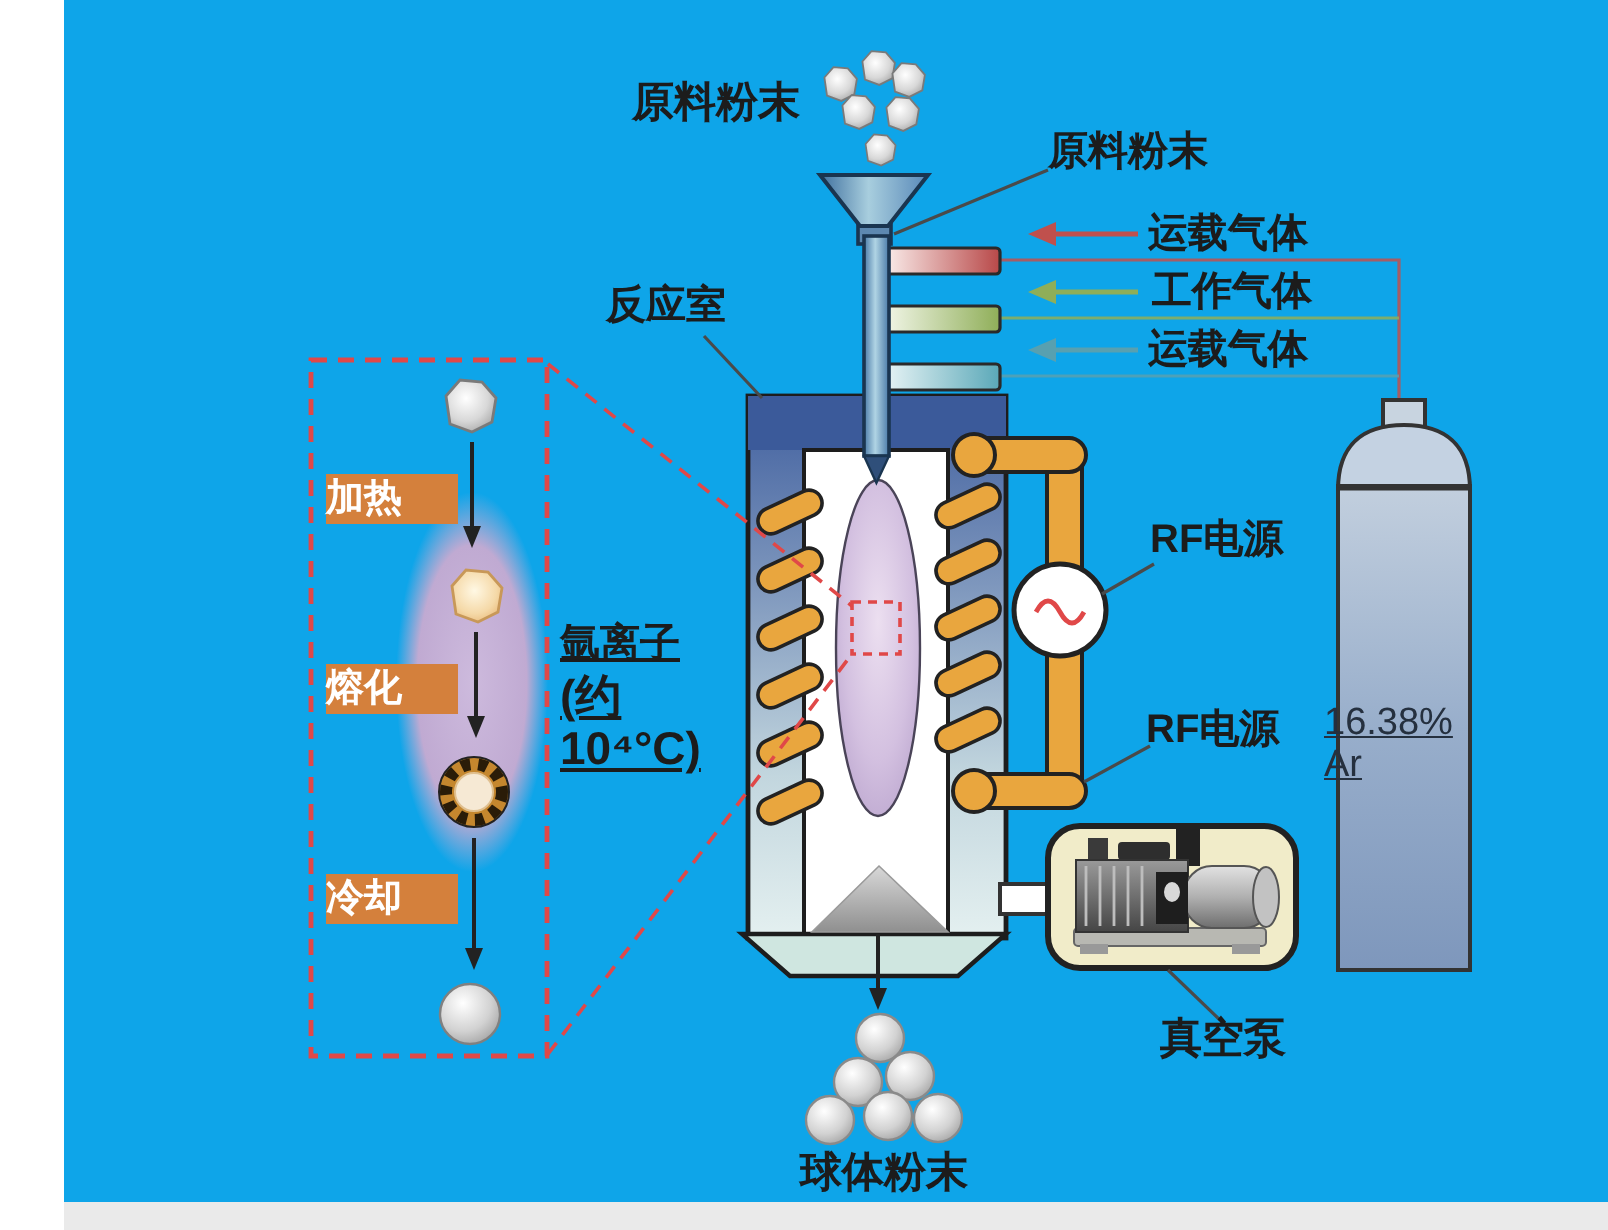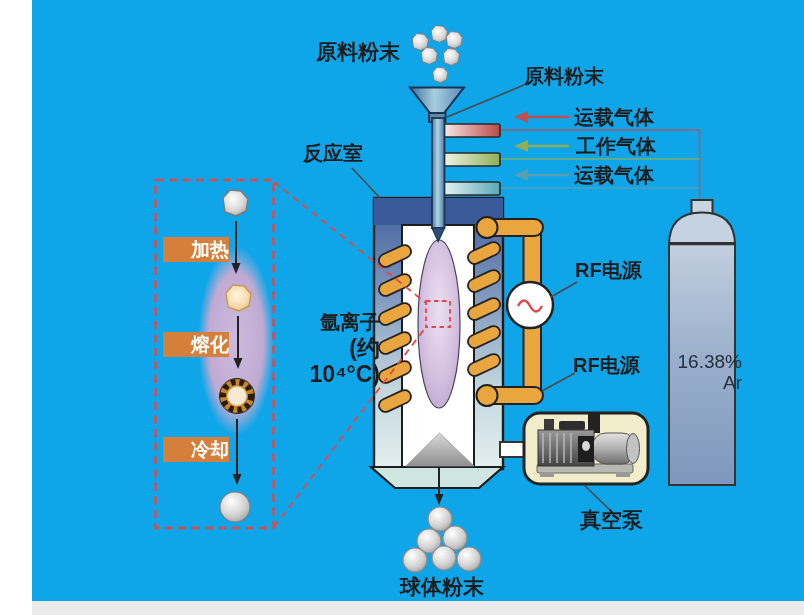--- a/index.html
+++ b/index.html
@@ -3,27 +3,27 @@
 <meta charset="utf-8">
 <style>
   html,body{margin:0;padding:0;background:#ffffff;}
   .canvas{
     position:relative;width:804px;height:615px;background:#0ea5e9;overflow:hidden;
     font-family:"Liberation Sans","DejaVu Sans",sans-serif;color:#1c1c1c;margin-left:32px;
   }
   .diagram-svg{position:absolute;left:0;top:0;}
   .lbl{position:absolute;white-space:nowrap;font-weight:600;font-size:20px;line-height:1.15;color:#1c1c1c;}
   .lbl.big{font-size:21px;}
-  .center-wrap{position:absolute;text-align:right;font-weight:600;}
+  .center-wrap{position:absolute;text-align:left;font-weight:600;text-decoration:underline;}
   .argon-wrap{left:248px;top:309px;width:100px;font-size:20px;line-height:26px;}
   .purity-wrap{left:630px;top:351px;width:80px;font-weight:400;font-size:19px;line-height:21px;color:#25303f;}
   .step-box{
     position:absolute;left:131px;width:66px;height:25px;
     background:var(--step-label-bg,#d4803c);color:#fff;
-    font-size:19px;font-weight:700;text-align:right;line-height:25px;
+    font-size:19px;font-weight:700;text-align:left;line-height:25px;
   }
   .bottom-strip{position:absolute;left:0;top:601px;width:804px;height:14px;background:#eaeaea;}
 </style>
 </head>
 <body>
 
 <div class="canvas">
 
   <svg class="diagram-svg" width="804" height="615" viewBox="0 0 804 615">
     <defs>

